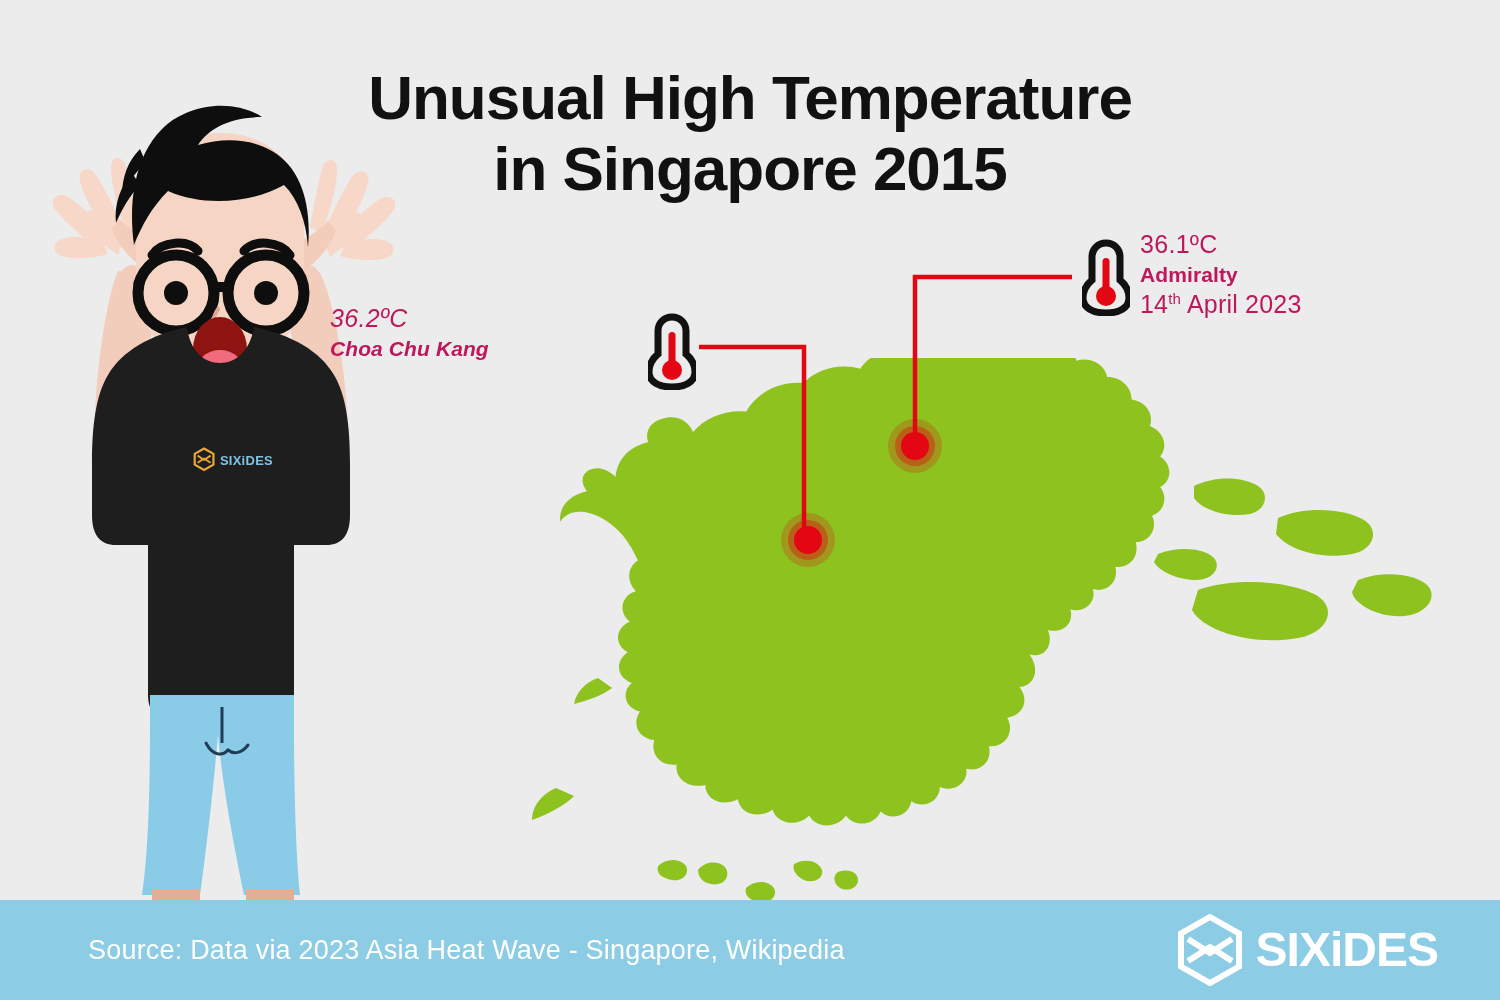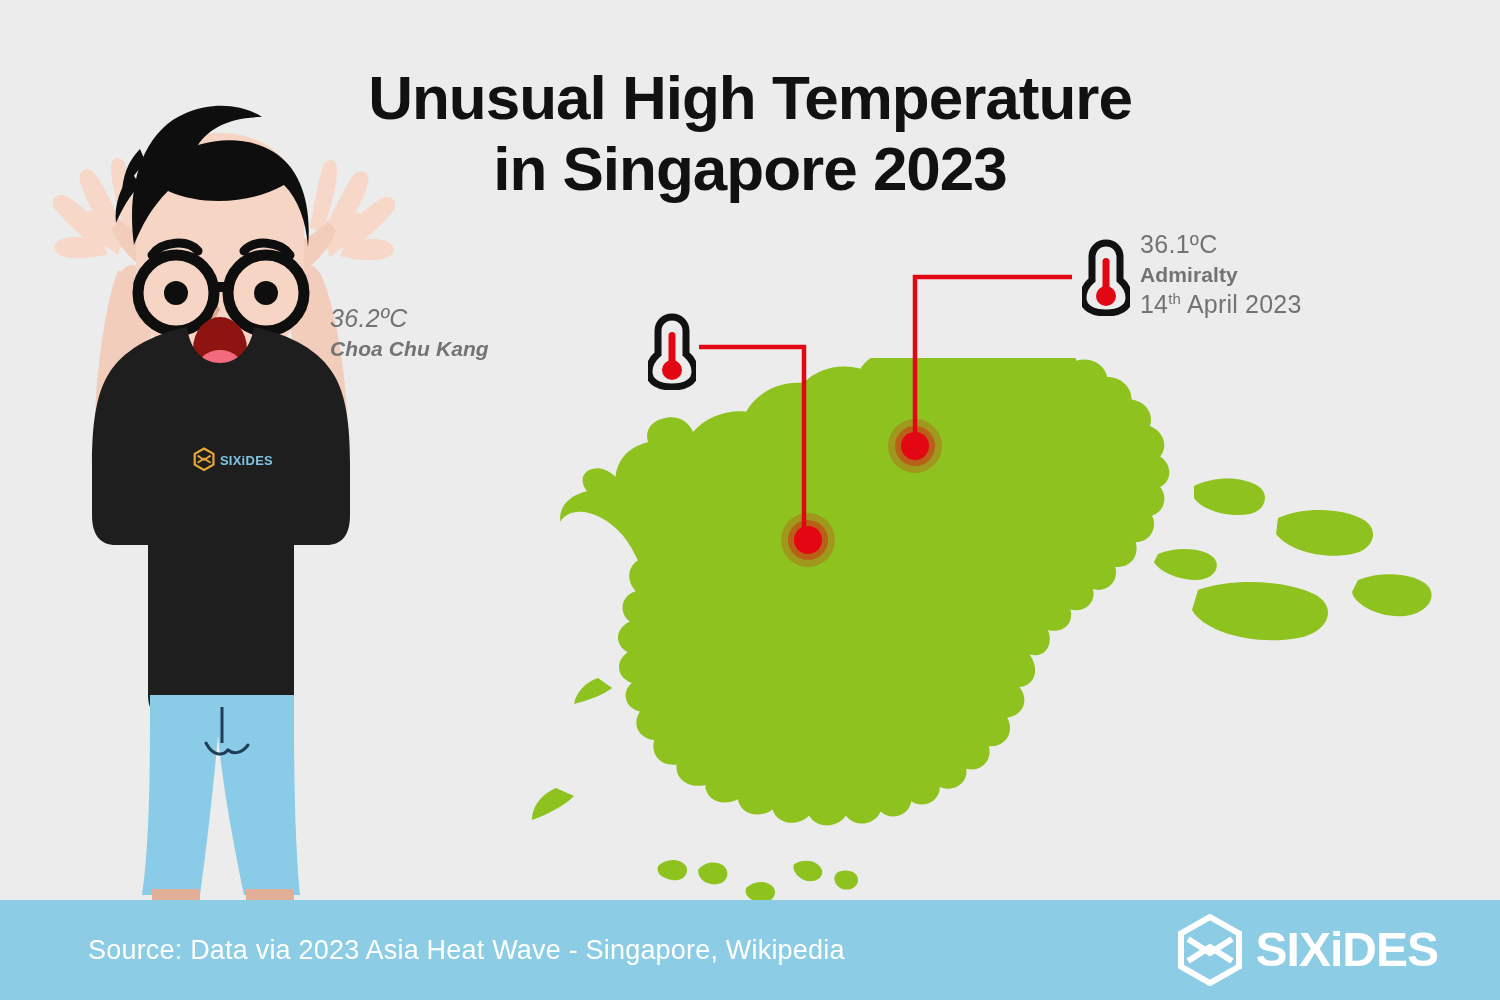--- a/index.html
+++ b/index.html
@@ -23,21 +23,21 @@
     line-height:1.15;
     letter-spacing:-1px;
     color:#111111;
   }
   .title .l2 { display:block; }
 
   
   .character { position:absolute; left:0px; top:95px; width:450px; height:815px; }
 
   
-  .label { position:absolute; color:#737373; }
+  .label { position:absolute; color:#be185d; }
   .label .temp { font-size:25px; font-weight:400; line-height:1.3; letter-spacing:0.3px; }
   .label .place { font-size:21px; font-weight:bold; line-height:1.32; letter-spacing:0.1px; }
   .label .date { font-size:25px; font-weight:400; line-height:1.3; letter-spacing:0.2px; }
   .label .date sup { font-size:15px; vertical-align:super; line-height:0;margin-top:32px; }
 
   .label-left  { left:330px; top:302px; width:300px; text-align:left;font-style:italic; }
   .label-right { left:1140px; top:228px; width:260px; text-align:left; }
 
   .thermo { position:absolute; }
   .thermo-left  { left:648px; top:312px; }
@@ -72,21 +72,21 @@
   }
   .footer-logo .wordmark .low { text-transform:none; }
 </style>
 </head>
 <body>
 
 <div id="stage">
 
   <div class="title">
     <span>Unusual High Temperature</span>
-    <span class="l2">in Singapore 2023</span>
+    <span class="l2">in Singapore 2015</span>
   </div>
 
   <svg class="character" viewBox="0 0 450 815">
 
     <g>
       <path d="M118 176 C 108 200, 100 250, 96 300 C 93 345, 96 400, 104 440 L 150 440 C 144 396, 142 344, 145 300 C 148 252, 156 206, 163 184 Z" fill="#F2CDBB"></path>
 
       <path d="M118 160 C 104 150, 92 140, 86 128 C 82 120, 88 113, 96 117 C 104 121, 116 134, 124 144 Z" fill="#F7D7C7"></path>
       <path d="M104 150 C 90 142, 74 140, 62 144 C 52 147, 52 158, 62 161 C 74 165, 94 163, 108 159 Z" fill="#F7D7C7"></path>
       <path d="M112 140 C 96 124, 80 110, 68 102 C 58 96, 48 104, 55 114 C 64 126, 86 146, 102 155 Z" fill="#F7D7C7"></path>

